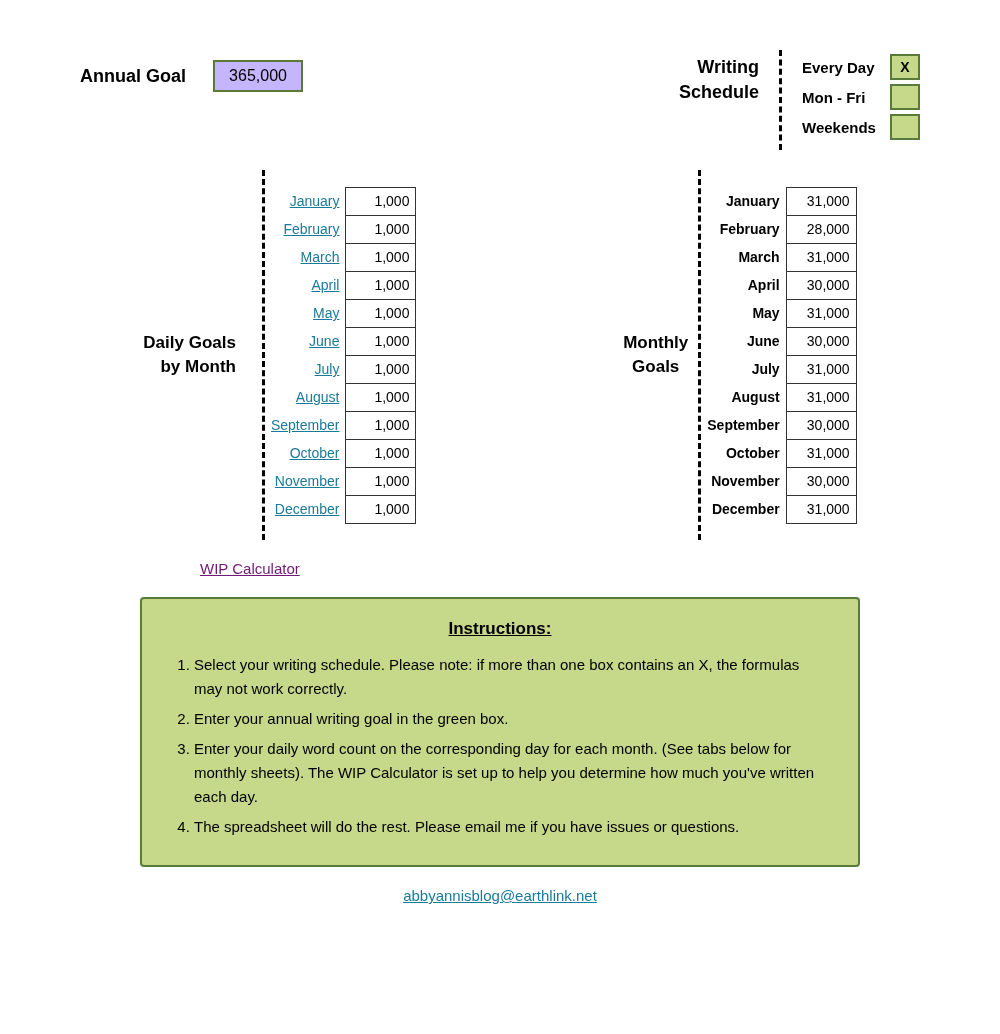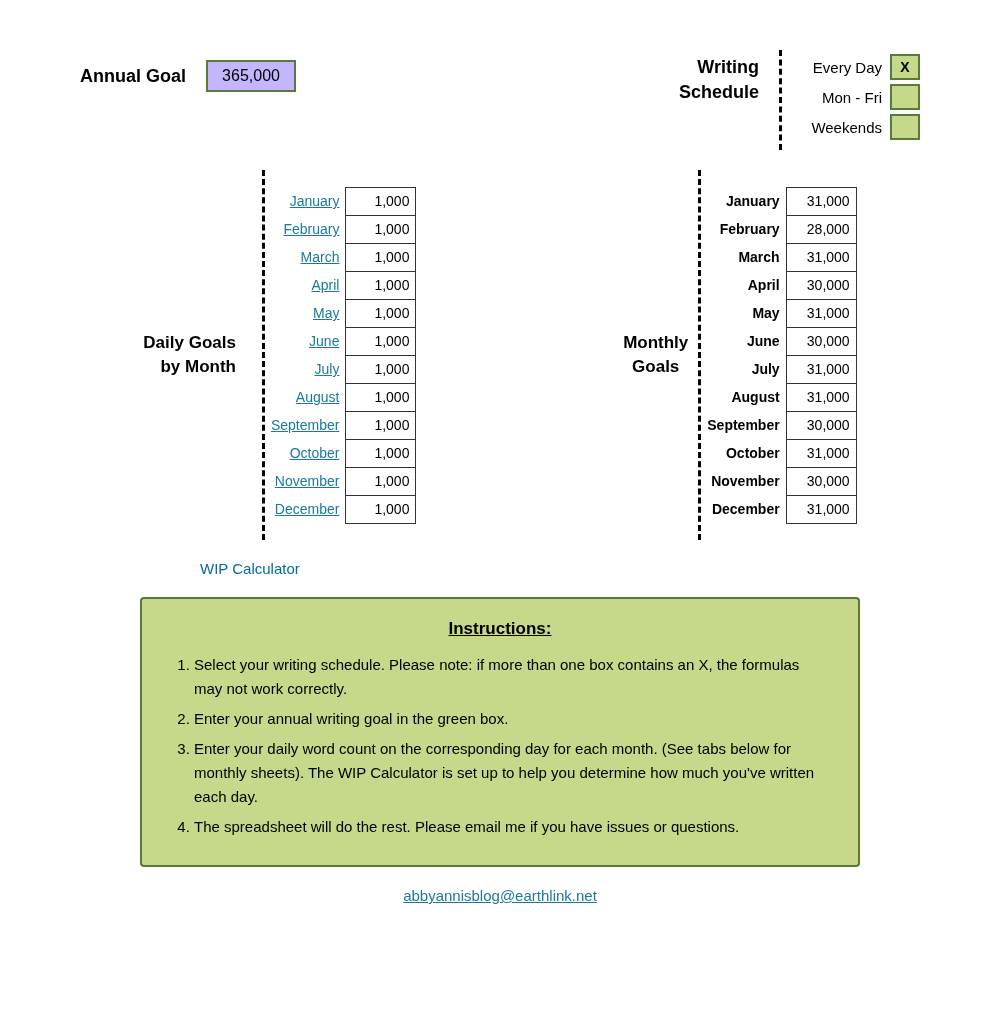--- a/index.html
+++ b/index.html
@@ -16,21 +16,21 @@
     .top-section {
       display: flex;
       align-items: flex-start;
       justify-content: space-between;
       margin: 30px 60px 20px 60px;
     }
 
     .annual-goal-area {
       display: flex;
       align-items: center;
-      gap: 20px;
+      gap: 27px;
       margin-top: 10px;
     }
 
     .annual-goal-label {
       font-size: 18px;
       font-weight: bold;
     }
 
     .annual-goal-box {
       border: 2px solid #5a7a3a;
@@ -70,21 +70,22 @@
 
     .schedule-row {
       display: flex;
       align-items: center;
       gap: 8px;
       font-size: 15px;
     }
 
     .schedule-row-label {
       min-width: 80px;
-      text-align: right;
+      text-align: left;
+      font-weight: bold;
     }
 
     .schedule-box {
       border: 2px solid #5a7a3a;
       background: #c6d88a;
       width: 30px;
       height: 26px;
       display: flex;
       align-items: center;
       justify-content: center;
@@ -175,21 +176,22 @@
 
     
     .links-section {
       margin: 10px 0 20px 180px;
       display: flex;
       flex-direction: column;
       gap: 2px;
     }
 
     .nav-link {
-      color: #0369a1;
+      color: #701a75;
+      text-decoration: underline;
       font-size: 15px;
       cursor: pointer;
     }
 
     
     .instructions-container {
       margin: 10px 120px 20px 120px;
       border: 2px solid #5a7a3a;
       background: #c6d88a;
       border-radius: 4px;

